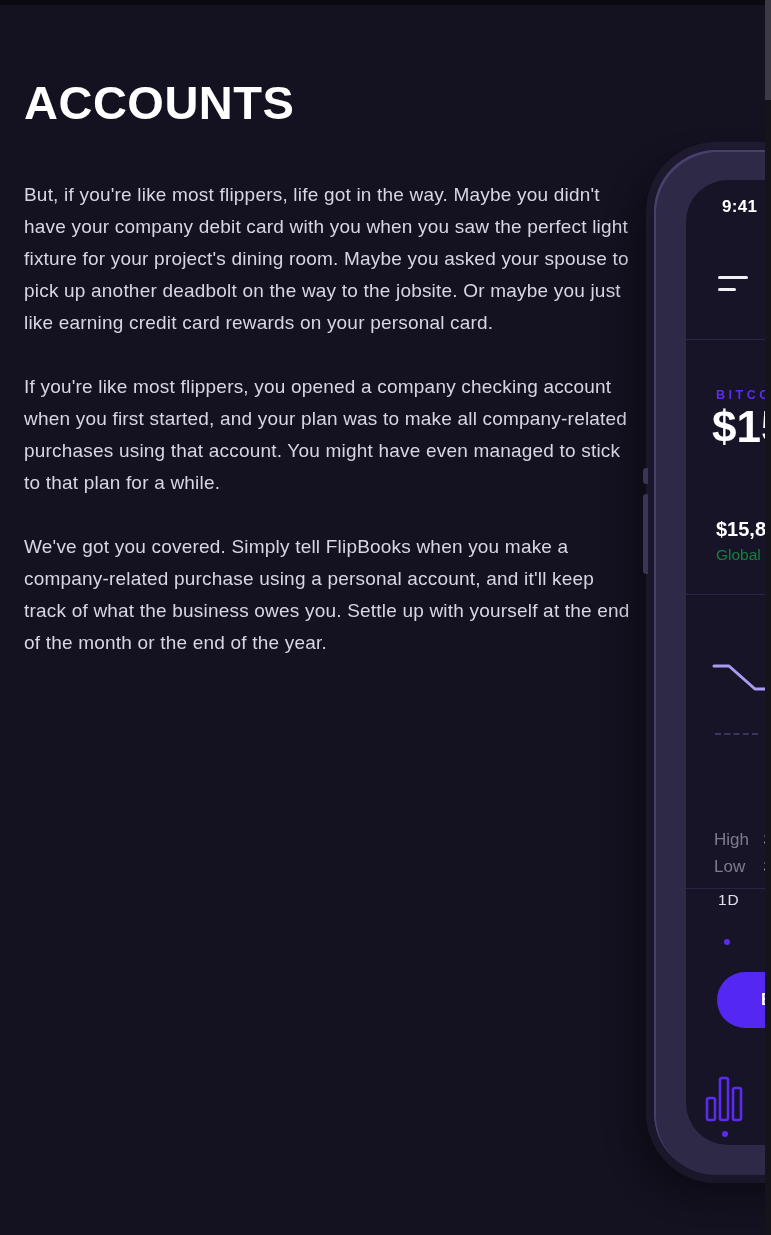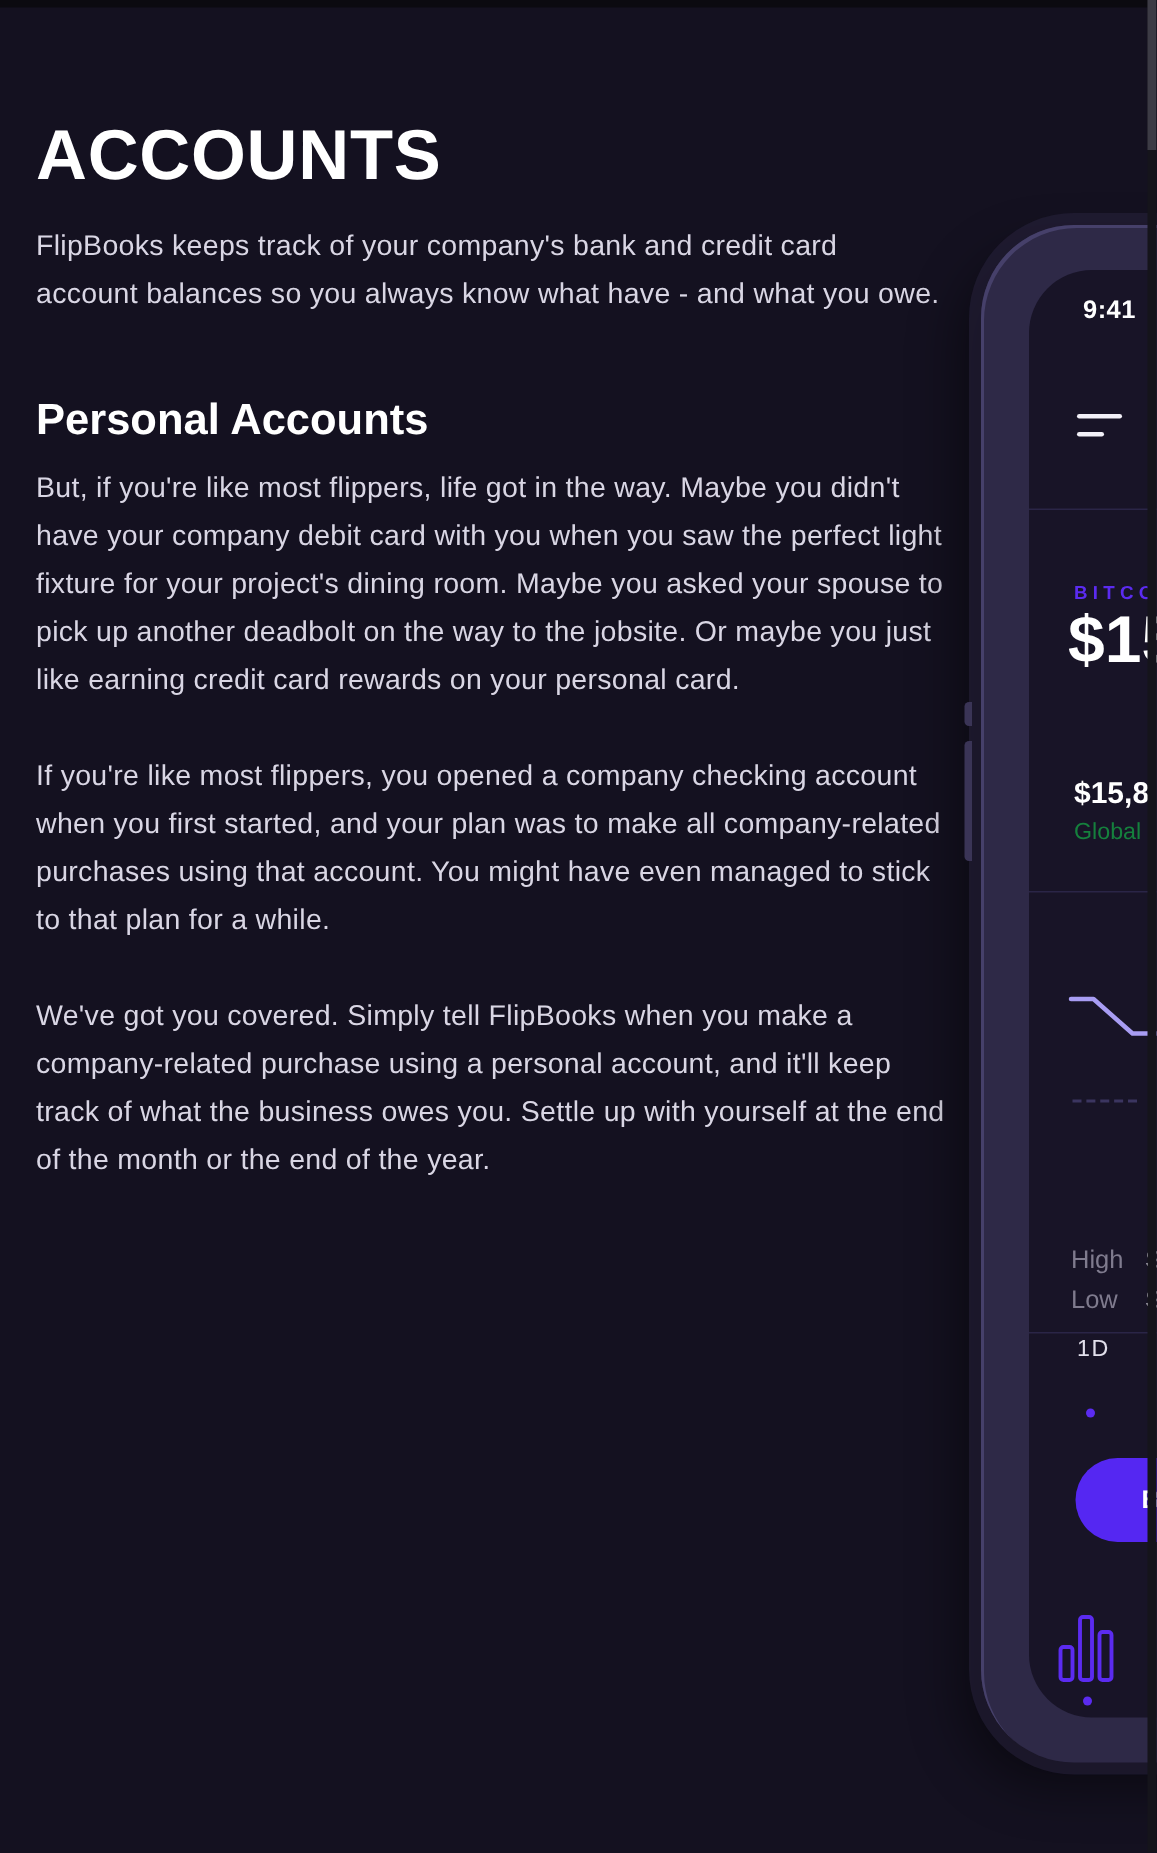--- a/index.html
+++ b/index.html
@@ -143,25 +143,23 @@
 </style>
 </head>
 <body>
 
 <div class="top-strip"></div>
 
 <main class="content">
   <h1 class="page-title">ACCOUNTS</h1>
 
   <section class="section">
-    <p>FlipBooks keeps track of your company's bank and credit card account balances so you always know what have - and what you owe.</p>
   </section>
 
   <section class="section">
-    <h2 class="section-heading">Personal Accounts</h2>
     <p>But, if you're like most flippers, life got in the way. Maybe you didn't have your company debit card with you when you saw the perfect light fixture for your project's dining room. Maybe you asked your spouse to pick up another deadbolt on the way to the jobsite. Or maybe you just like earning credit card rewards on your personal card.</p>
     <p>If you're like most flippers, you opened a company checking account when you first started, and your plan was to make all company-related purchases using that account. You might have even managed to stick to that plan for a while.</p>
     <p>We've got you covered. Simply tell FlipBooks when you make a company-related purchase using a personal account, and it'll keep track of what the business owes you. Settle up with yourself at the end of the month or the end of the year.</p>
   </section>
 </main>
 
 <aside class="phone-frame">
   <div class="phone-side-btn small"></div>
   <div class="phone-side-btn long"></div>
 

